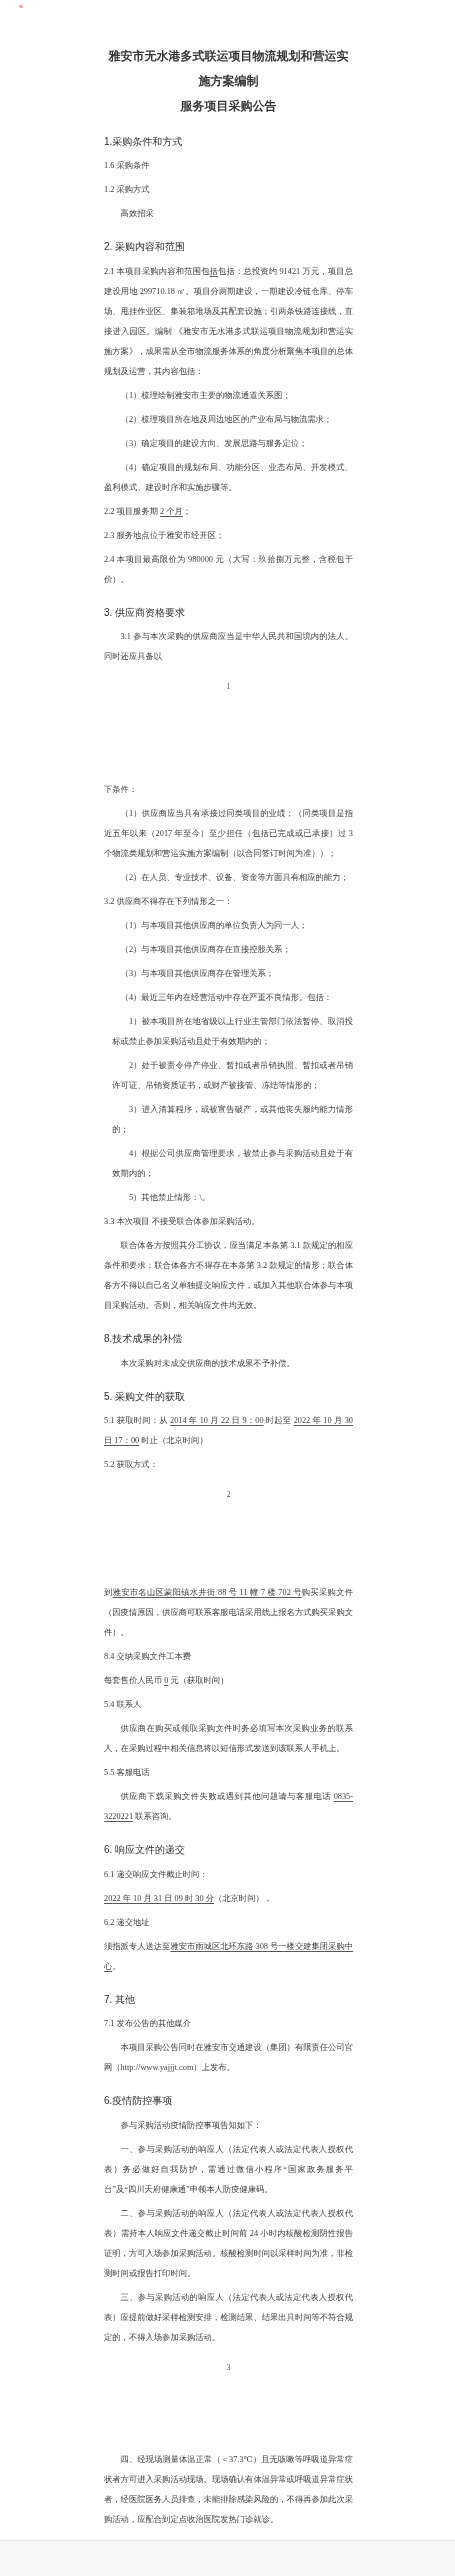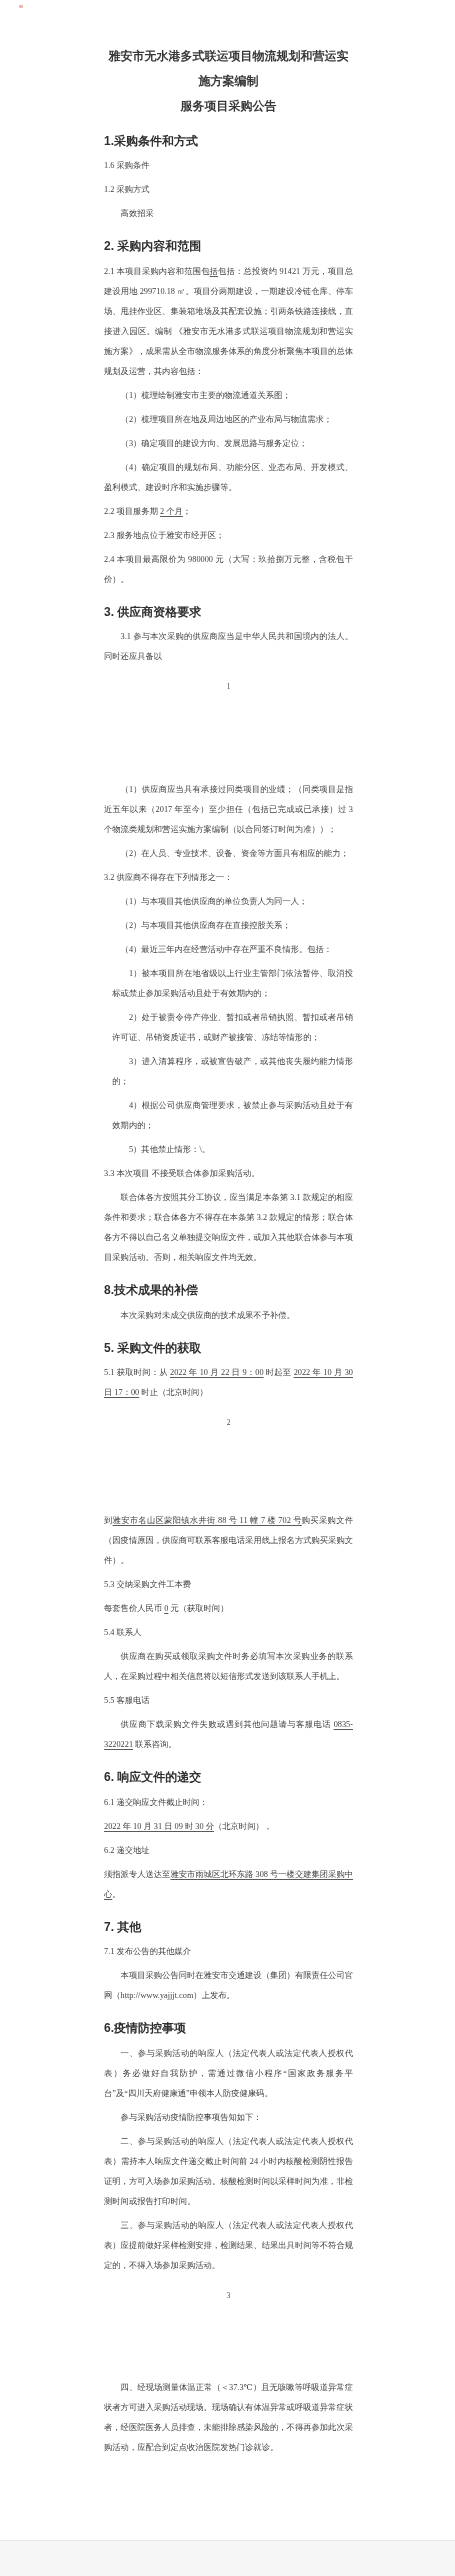--- a/index.html
+++ b/index.html
@@ -11,21 +11,21 @@
   }
   .speck{position:absolute;left:19.4px;top:5.1px;width:4px;height:2.8px;background:#e2716b;opacity:.55;border-radius:1.1px;}
   .doc{padding:44px 103px 0 104px;}
   .title{
     font-family:Liberation Serif, serif;
     font-weight:bold;font-size:12px;line-height:25px;text-align:center;color:#373737;
     margin-bottom:9px;
   }
   .h2{
     font-family:"Liberation Sans","DejaVu Sans",sans-serif;
-    font-weight:bold;font-size:12px;line-height:17px;color:#2f2f2f;
+    font-weight:normal;font-size:10px;line-height:17px;color:#2f2f2f;
     margin:13.7px 0 6.8px 0;
   }
   .p{font-size:8.3px;line-height:20px;margin:4px 0;text-align:justify;}
   .p.ind{text-indent:2em;}
   .p.li{padding-left:0;text-indent:2em;}
   .p.li2{padding-left:1em;text-indent:2em;}
   .u{text-decoration:underline;text-underline-offset:2.3px;text-decoration-color:#5a5a5a;}
   .pgnum{font-size:7.4px;color:#4a4a4a;text-align:center;margin:15px 0 0 0;}
   .bottom-band{
     position:absolute;left:0;bottom:0;width:456px;height:35px;
@@ -55,57 +55,60 @@
       <div class="p li"><span>（2）梳理项目所在地及周边地区的产业布局与物流需求；</span></div>
       <div class="p li"><span>（3）确定项目的建设方向、发展思路与服务定位；</span></div>
       <div class="p li"><span>（4）确定项目的规划布局、功能分区、业态布局、开发模式、盈利模式、建设时序和实施步骤等。</span></div>
       <div class="p"><span>2.2 项目服务期 </span><span class="u">2 个月</span><span>；</span></div>
       <div class="p"><span>2.3 服务地点位于雅安市经开区；</span></div>
       <div class="p"><span>2.4 本项目最高限价为 980000 元（大写：玖拾捌万元整，含税包干价）。</span></div>
       <div class="h2"><span>3. 供应商资格要求</span></div>
       <div class="p ind"><span>3.1 参与本次采购的供应商应当是中华人民共和国境内的法人。同时还应具备以</span></div>
       <div class="pgnum"><span>1</span></div>
       <div style="height: 85px;"></div>
+      <div class="p"><span>下条件：</span></div>
       <div class="p li"><span>（1）供应商应当具有承接过同类项目的业绩；（同类项目是指近五年以来（2017 年至今）至少担任（包括已完成或已承接）过 3 个物流类规划和营运实施方案编制（以合同签订时间为准））；</span></div>
       <div class="p li"><span>（2）在人员、专业技术、设备、资金等方面具有相应的能力；</span></div>
       <div class="p"><span>3.2 供应商不得存在下列情形之一：</span></div>
       <div class="p li"><span>（1）与本项目其他供应商的单位负责人为同一人；</span></div>
       <div class="p li"><span>（2）与本项目其他供应商存在直接控股关系；</span></div>
+      <div class="p li"><span>（3）与本项目其他供应商存在管理关系；</span></div>
       <div class="p li"><span>（4）最近三年内在经营活动中存在严重不良情形。包括：</span></div>
       <div class="p li2"><span>1）被本项目所在地省级以上行业主管部门依法暂停、取消投标或禁止参加采购活动且处于有效期内的；</span></div>
       <div class="p li2"><span>2）处于被责令停产停业、暂扣或者吊销执照、暂扣或者吊销许可证、吊销资质证书，或财产被接管、冻结等情形的；</span></div>
       <div class="p li2"><span>3）进入清算程序，或被宣告破产，或其他丧失履约能力情形的；</span></div>
       <div class="p li2"><span>4）根据公司供应商管理要求，被禁止参与采购活动且处于有效期内的；</span></div>
       <div class="p li2"><span>5）其他禁止情形：\。</span></div>
       <div class="p"><span>3.3 本次项目 不接受联合体参加采购活动。</span></div>
       <div class="p ind"><span>联合体各方按照其分工协议，应当满足本条第 3.1 款规定的相应条件和要求；联合体各方不得存在本条第 3.2 款规定的情形；联合体各方不得以自己名义单独提交响应文件，或加入其他联合体参与本项目采购活动。否则，相关响应文件均无效。</span></div>
       <div class="h2"><span>8.技术成果的补偿</span></div>
       <div class="p ind"><span>本次采购对未成交供应商的技术成果不予补偿。</span></div>
       <div class="h2"><span>5. 采购文件的获取</span></div>
-      <div class="p"><span>5.1 获取时间：从 </span><span class="u">2022 年 10 月 22 日 9：00</span><span> 时起至 </span><span class="u">2022 年 10 月 30 日 17：00</span><span> 时止（北京时间）</span></div>
+      <div class="p"><span>5.1 获取时间：从 </span><span class="u">2014 年 10 月 22 日 9：00</span><span> 时起至 </span><span class="u">2022 年 10 月 30 日 17：00</span><span> 时止（北京时间）</span></div>
+      <div class="p"><span>5.2 获取方式：</span></div>
       <div class="pgnum"><span>2</span></div>
       <div style="height: 80px;"></div>
       <div class="p"><span>到</span><span class="u">雅安市名山区蒙阳镇水井街 88 号 11 幢 7 楼 702 号</span><span>购买采购文件（因疫情原因，供应商可联系客服电话采用线上报名方式购买采购文件）。</span></div>
-      <div class="p"><span>5.3 交纳采购文件工本费</span></div>
+      <div class="p"><span>8.4 交纳采购文件工本费</span></div>
       <div class="p"><span>每套售价人民币 </span><span class="u">0</span><span> 元（获取时间）</span></div>
       <div class="p"><span>5.4 联系人</span></div>
       <div class="p ind"><span>供应商在购买或领取采购文件时务必填写本次采购业务的联系人，在采购过程中相关信息将以短信形式发送到该联系人手机上。</span></div>
       <div class="p"><span>5.5 客服电话</span></div>
       <div class="p ind"><span>供应商下载采购文件失败或遇到其他问题请与客服电话 </span><span class="u">0835-3220221</span><span> 联系咨询。</span></div>
       <div class="h2"><span>6. 响应文件的递交</span></div>
       <div class="p"><span>6.1 递交响应文件截止时间：</span></div>
       <div class="p"><span class="u">2022 年 10 月 31 日 09 时 30 分</span><span>（北京时间），</span></div>
       <div class="p"><span>6.2 递交地址</span></div>
       <div class="p"><span>须指派专人送达至</span><span class="u">雅安市雨城区北环东路 308 号一楼交建集团采购中心</span><span>。</span></div>
       <div class="h2"><span>7. 其他</span></div>
       <div class="p"><span>7.1 发布公告的其他媒介</span></div>
       <div class="p ind"><span>本项目采购公告同时在雅安市交通建设（集团）有限责任公司官网（http://www.yajjjt.com）上发布。</span></div>
       <div class="h2"><span>6.疫情防控事项</span></div>
+      <div class="p ind"><span>参与采购活动疫情防控事项告知如下：</span></div>
       <div class="p ind"><span>一、参与采购活动的响应人（法定代表人或法定代表人授权代表）务必做好自我防护，需通过微信小程序“国家政务服务平台”及“四川天府健康通”申领本人防疫健康码。</span></div>
-      <div class="p ind"><span>参与采购活动疫情防控事项告知如下：</span></div>
       <div class="p ind"><span>二、参与采购活动的响应人（法定代表人或法定代表人授权代表）需持本人响应文件递交截止时间前 24 小时内核酸检测阴性报告证明，方可入场参加采购活动。核酸检测时间以采样时间为准，非检测时间或报告打印时间。</span></div>
       <div class="p ind"><span>三、参与采购活动的响应人（法定代表人或法定代表人授权代表）应提前做好采样检测安排，检测结果、结果出具时间等不符合规定的，不得入场参加采购活动。</span></div>
       <div class="pgnum"><span>3</span></div>
       <div style="height: 74px;"></div>
       <div class="p ind"><span>四、经现场测量体温正常（＜37.3℃）且无咳嗽等呼吸道异常症状者方可进入采购活动现场。现场确认有体温异常或呼吸道异常症状者，经医院医务人员排查，未能排除感染风险的，不得再参加此次采购活动，应配合到定点收治医院发热门诊就诊。</span></div>
     </div>
 
 </div>
 
 <div class="bottom-band"></div>

